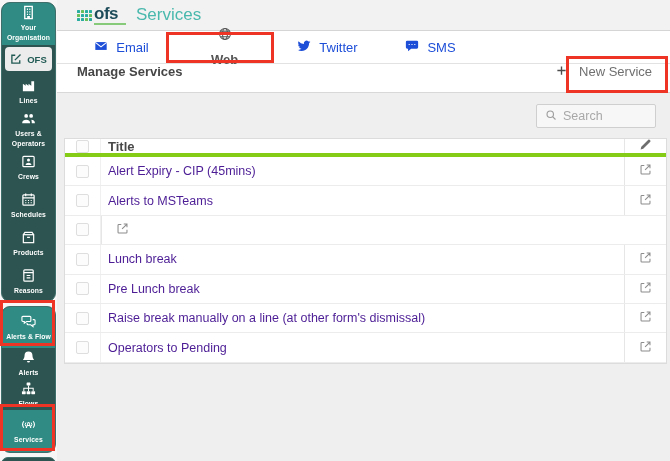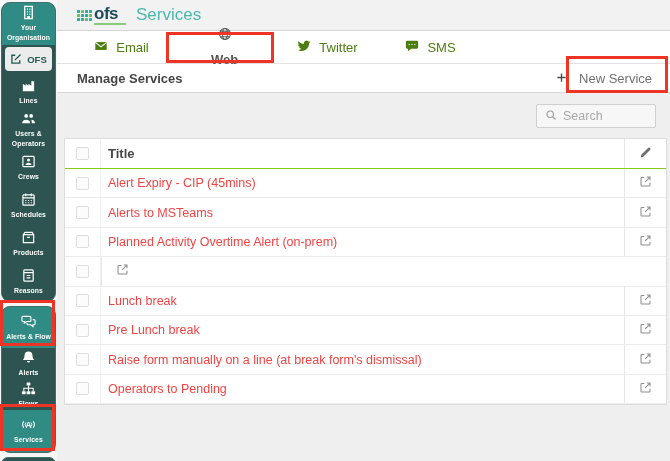--- a/index.html
+++ b/index.html
@@ -35,51 +35,51 @@
   .hash i.g { background:#6bbf5a; }
   .logo-main { display:flex; flex-direction:column; }
   .logo-text { font-size:17px; font-weight:bold; color:#1d4b59; line-height:1; letter-spacing:-.5px; }
   .logo-tag { width:32px; height:2px; background:#6bbf5a; margin-top:1px; opacity:.8; }
   .page-title { font-size:17px; color:#49b8ad; margin-left:10px; }
 
   
   .tabbar { position:absolute; left:57px; top:31px; width:613px; height:33px; background:#fff;
     border-bottom:1px solid #e2e2e2; display:flex; align-items:center; padding-left:13px; }
   .tab { width:103px; display:flex; align-items:center; justify-content:center; gap:8px;
-    font-size:13px; color:#4d7c0f; cursor:pointer; }
+    font-size:13px; color:#1d4ed8; cursor:pointer; }
   .tab svg { width:14px; height:14px; }
   .tab.active { color:#565656; font-weight:bold;flex-direction:column; }
 
   
   .manage { position:absolute; left:57px; top:64px; width:613px; height:29px; background:#fff;
-    border-bottom:1px solid #d8d8d8; display:flex; align-items:center;
+    border-bottom:1px solid #d8d8d8; display:flex; align-items:flex-start;
     justify-content:space-between; padding:0 18px 0 20px; }
   .manage-title { font-size:13px; font-weight:bold; color:#464646; }
   .new-btn { display:flex; align-items:center; gap:12px; font-size:13px; color:#6f6f6f; cursor:pointer; }
   .new-btn svg { width:11px; height:11px; color:#4d4d4d; }
 
   
   .panel { position:absolute; left:57px; top:93px; width:613px; height:368px; background:#efefef; }
   .search { position:absolute; right:14px; top:11px; width:120px; height:24px;
     border:1px solid #cfcfcf; border-radius:2px; background:#f7f7f7;
     display:flex; align-items:center; gap:6px; padding:0 8px; color:#9d9d9d; }
   .search svg { width:12px; height:12px; flex-shrink:0; }
   .search input { border:none; outline:none; background:transparent; width:100%;
     font-size:12.5px; color:#777; font-family:"Liberation Sans",sans-serif; }
   .search input::placeholder { color:#a8a8a8; }
 
   
   .table { position:absolute; left:7px; top:45px; width:603px; background:#fff;
     border:1px solid #dcdcdc; }
   .trow { display:flex; align-items:stretch; height:29.4px; border-bottom:1px solid #ececec; }
-  .trow.thead { height:30px; border-bottom:1px solid #84cc16; }
+  .trow.thead { height:18px; border-bottom:4px solid #84cc16; }
   .cb-col { width:36px; display:flex; align-items:center; justify-content:center;
     border-right:1px solid #f0f0f0; flex-shrink:0; }
   .cbox { width:13px; height:13px; border:1px solid #dedede; border-radius:2px; background:#fcfcfc; cursor:pointer; }
-  .title-col { flex:1; display:flex; align-items:center; font-size:12.5px; color:#ef4444; padding-left:7px; }
+  .title-col { flex:1; display:flex; align-items:center; font-size:12.5px; color:#4c1d95; padding-left:7px; }
   .thead .title-col { font-weight:bold; color:#484848; font-size:13px; }
   .action-col { width:42px; border-left:1px solid #e6e6e6; display:flex; align-items:center;
     justify-content:center; color:#8c8c8c; flex-shrink:0; }
   .action-col svg { width:13px; height:13px; cursor:pointer; }
   .thead .action-col { color:#6e6e6e; }
 
   
   .ann { position:absolute; border:3px solid #ee3424; z-index:10; pointer-events:none; }
   .ann-web { left:166px; top:32px; width:108px; height:31px; }
   .ann-new { left:566px; top:56px; width:102px; height:37px; }
@@ -322,32 +322,20 @@
           <span><svg viewBox="0 0 16 16" fill="none" stroke="currentColor" stroke-width="1.3">
               <path d="M13.5 9.5v3a1 1 0 0 1-1 1H3.5a1 1 0 0 1-1-1V4a1 1 0 0 1 1-1h3"></path>
               <path d="M9.5 2.5h4v4M13.2 2.8 7.5 8.5"></path>
             </svg></span>
         </div>
     </div>
     <div class="trow">
       <div class="cb-col">
           <div class="cbox"></div>
         </div>
-      <div class="title-col">Planned Activity Overtime Alert (on-prem)</div>
-      <div class="action-col">
-          <span><svg viewBox="0 0 16 16" fill="none" stroke="currentColor" stroke-width="1.3">
-              <path d="M13.5 9.5v3a1 1 0 0 1-1 1H3.5a1 1 0 0 1-1-1V4a1 1 0 0 1 1-1h3"></path>
-              <path d="M9.5 2.5h4v4M13.2 2.8 7.5 8.5"></path>
-            </svg></span>
-        </div>
-    </div>
-    <div class="trow">
-      <div class="cb-col">
-          <div class="cbox"></div>
-        </div>
       <div class="action-col">
           <span><svg viewBox="0 0 16 16" fill="none" stroke="currentColor" stroke-width="1.3">
               <path d="M13.5 9.5v3a1 1 0 0 1-1 1H3.5a1 1 0 0 1-1-1V4a1 1 0 0 1 1-1h3"></path>
               <path d="M9.5 2.5h4v4M13.2 2.8 7.5 8.5"></path>
             </svg></span>
         </div>
     </div>
     <div class="trow">
       <div class="cb-col">
           <div class="cbox"></div>
@@ -369,21 +357,21 @@
           <span><svg viewBox="0 0 16 16" fill="none" stroke="currentColor" stroke-width="1.3">
               <path d="M13.5 9.5v3a1 1 0 0 1-1 1H3.5a1 1 0 0 1-1-1V4a1 1 0 0 1 1-1h3"></path>
               <path d="M9.5 2.5h4v4M13.2 2.8 7.5 8.5"></path>
             </svg></span>
         </div>
     </div>
     <div class="trow">
       <div class="cb-col">
           <div class="cbox"></div>
         </div>
-      <div class="title-col">Raise form manually on a line (at break form's dismissal)</div>
+      <div class="title-col">Raise break manually on a line (at other form's dismissal)</div>
       <div class="action-col">
           <span><svg viewBox="0 0 16 16" fill="none" stroke="currentColor" stroke-width="1.3">
               <path d="M13.5 9.5v3a1 1 0 0 1-1 1H3.5a1 1 0 0 1-1-1V4a1 1 0 0 1 1-1h3"></path>
               <path d="M9.5 2.5h4v4M13.2 2.8 7.5 8.5"></path>
             </svg></span>
         </div>
     </div>
     <div class="trow">
       <div class="cb-col">
           <div class="cbox"></div>

